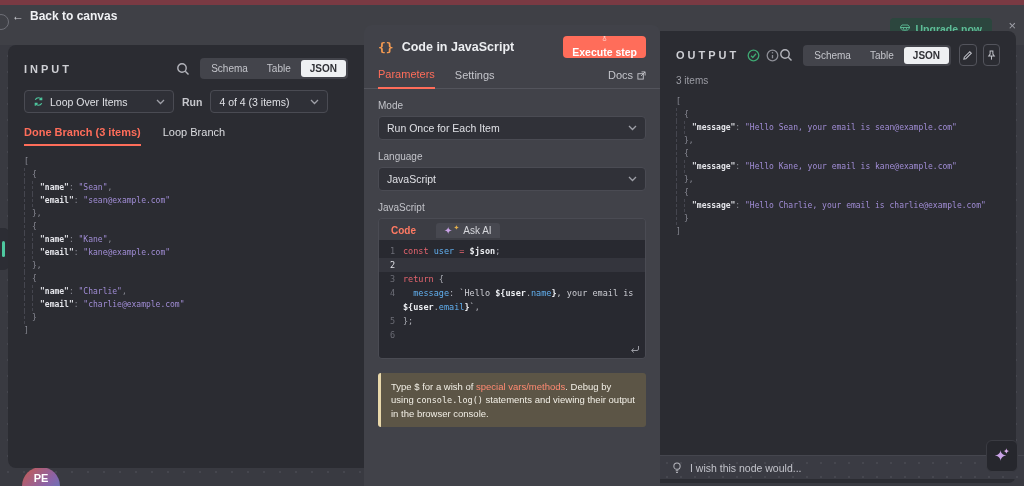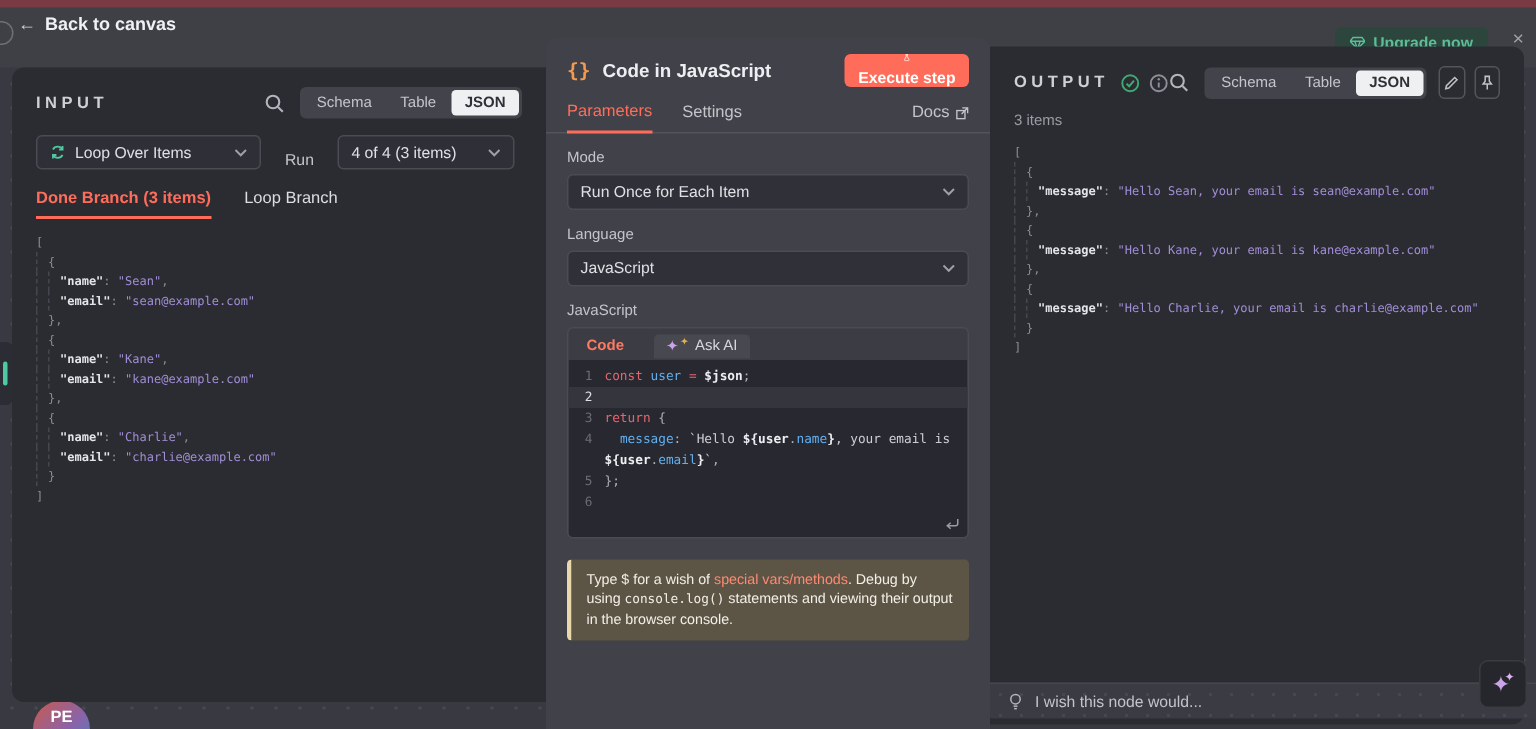--- a/index.html
+++ b/index.html
@@ -39,27 +39,27 @@
   .center-panel { position:absolute; left:364px; top:25px; width:296px; height:461px; background:#414249; border-radius:8px 8px 0 0; padding:0 14px; z-index:3; }
   .panel-title { font-size:11px; font-weight:bold; letter-spacing:3px; color:#cfd0d5; }
   .phead { display:flex; align-items:center; }
   .spacer { flex:1; }
   .icon-sm { display:inline-flex; align-items:center; justify-content:center; color:#b4b5bc; }
   
   .seg { display:flex; background:#43444b; border-radius:4px; padding:2px; gap:1px; }
   .seg button { border:none; background:transparent; color:#c4c5cb; font-size:10px; padding:3px 9px; border-radius:3px; font-family:inherit; cursor:pointer; }
   .seg button.active { background:#eef0f2; color:#303136; font-weight:bold; }
   
-  .ctrl-row { display:flex; align-items:flex-end; gap:16px; margin-top:11px; }
+  .ctrl-row { display:flex; align-items:center; gap:8px; margin-top:11px; }
   .select { display:flex; align-items:center; gap:6px; background:#2f3037; border:1px solid #4a4b53; border-radius:4px;
     height:23px; padding:0 8px; color:#dfe0e5; font-size:10.5px; cursor:pointer; }
   .select .chev { margin-left:auto; }
   .src-select { width:150px; }
   .run-select { width:118px; }
-  .run-label { font-size:10.5px; color:#c6c7cc; }
+  .run-label { font-size:10.5px; color:#c6c7cc;font-weight:bold; }
   .branch-tabs { display:flex; gap:22px; margin-top:13px; }
   .branch-tab { font-size:11px; padding-bottom:6px; cursor:pointer; }
   .branch-tab.active { color:#ff6d5a; font-weight:bold; border-bottom:2px solid #ff6d5a; }
   .branch-tab.idle { color:#dcdde1; }
   
   .json-view { margin-top:9px; font-family:"DejaVu Sans Mono", monospace; font-size:8px; line-height:13px; }
   .json-line { white-space:pre; }
   .ind { display:inline-block; width:8px; border-left:1px dashed #45464f; height:13px; vertical-align:top; }
   .jk { color:#e4e5ea; font-weight:bold; }
   .jv { color:#a18dd6; }

